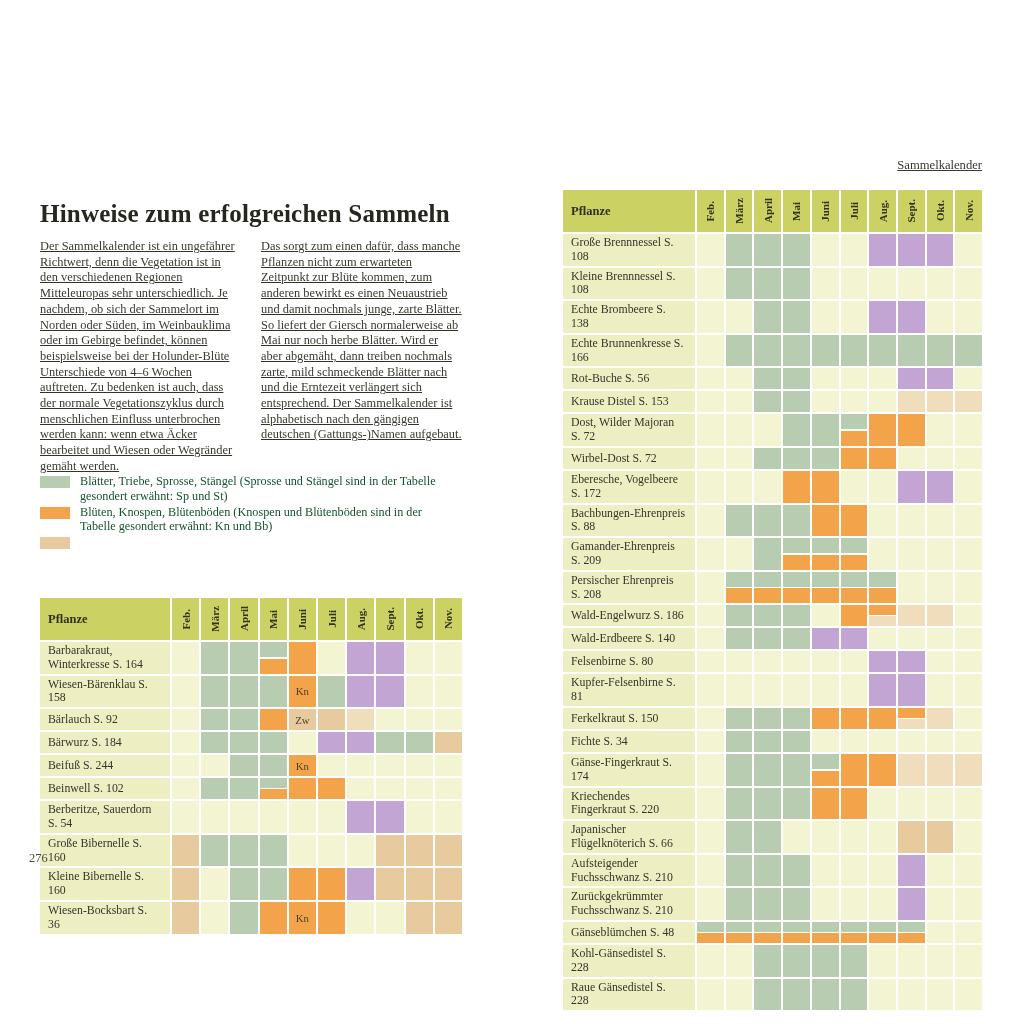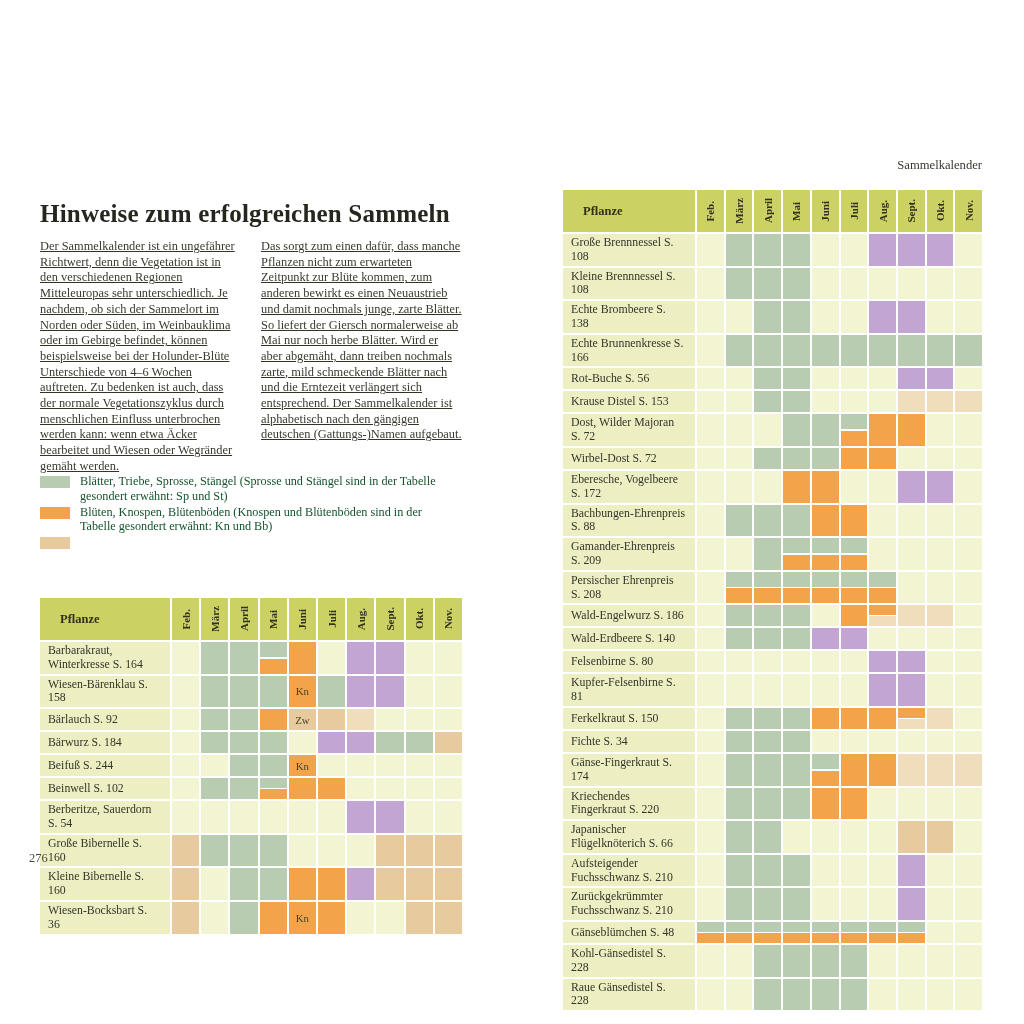--- a/index.html
+++ b/index.html
@@ -16,42 +16,42 @@
   .legend-row{display:flex;align-items:flex-start;margin-bottom:1px;}
   .swatch{flex:0 0 30px;height:12px;margin-top:2px;margin-right:10px;}
   .legend-text{font-size:12.2px;line-height:14.8px;color:#14532d;width:380px;}
 
   
   .cal{display:grid;gap:2px;background:#ffffff;}
   #left-cal{position:absolute;left:40px;top:598px;width:422px;grid-template-columns:130px repeat(10,1fr);}
   #right-cal{position:absolute;left:563px;top:190px;width:419px;grid-template-columns:132px repeat(10,1fr);}
 
   .hcell{background:var(--header-bg);color:#32321c;}
-  .label-h{display:flex;align-items:center;padding-left:20px;font-weight:700;font-size:12.5px;height:42px;}
+  .label-h{display:flex;align-items:center;padding-left:8px;font-weight:700;font-size:12.5px;height:42px;}
   .month-h{display:flex;align-items:center;justify-content:center;height:42px;}
   .month-h span{writing-mode:vertical-rl;transform:rotate(180deg);
                 font-weight:700;font-size:11px;white-space:nowrap;}
 
   .cell{min-height:17px;display:flex;align-items:center;justify-content:center;
         font-size:10.8px;color:#4a4228;background:var(--empty-bg);}
   .cell.label{justify-content:flex-start;text-align:left;background:var(--label-bg);
               padding:2px 10px 2px 8px;font-size:11.8px;line-height:13.8px;
               white-space:pre-line;color:#35342a;}
   .c-empty{background:var(--empty-bg);}
   .c-g {background:var(--green);}
   .c-o {background:var(--orange);}
   .c-p {background:var(--purple);}
   .c-t {background:var(--tan);}
   .c-tl{background:var(--tanlight);}
   .c-go {background:linear-gradient(to bottom,var(--green) 0 47%,#ffffff 47% 53%,var(--orange) 53% 100%);}
   .c-otl{background:linear-gradient(to bottom,var(--orange) 0 47%,#ffffff 47% 53%,var(--tanlight) 53% 100%);}
 
   
   .running-header{position:absolute;left:563px;top:158px;width:419px;text-align:right;
-                  font-size:12.6px;color:#3a392e;}
+                  font-size:12.6px;color:#3a392e;text-decoration:underline;}
   .folio{position:absolute;font-size:12.4px;color:#45443a;}
   #folio-left{left:29px;top:851px;}
   #folio-right{left:563px;top:855px;width:419px;text-align:right;}
 </style>
 </head>
 <body>
 
 <div id="canvas">
 
   <h1 class="page-title">Hinweise zum erfolgreichen Sammeln</h1>

